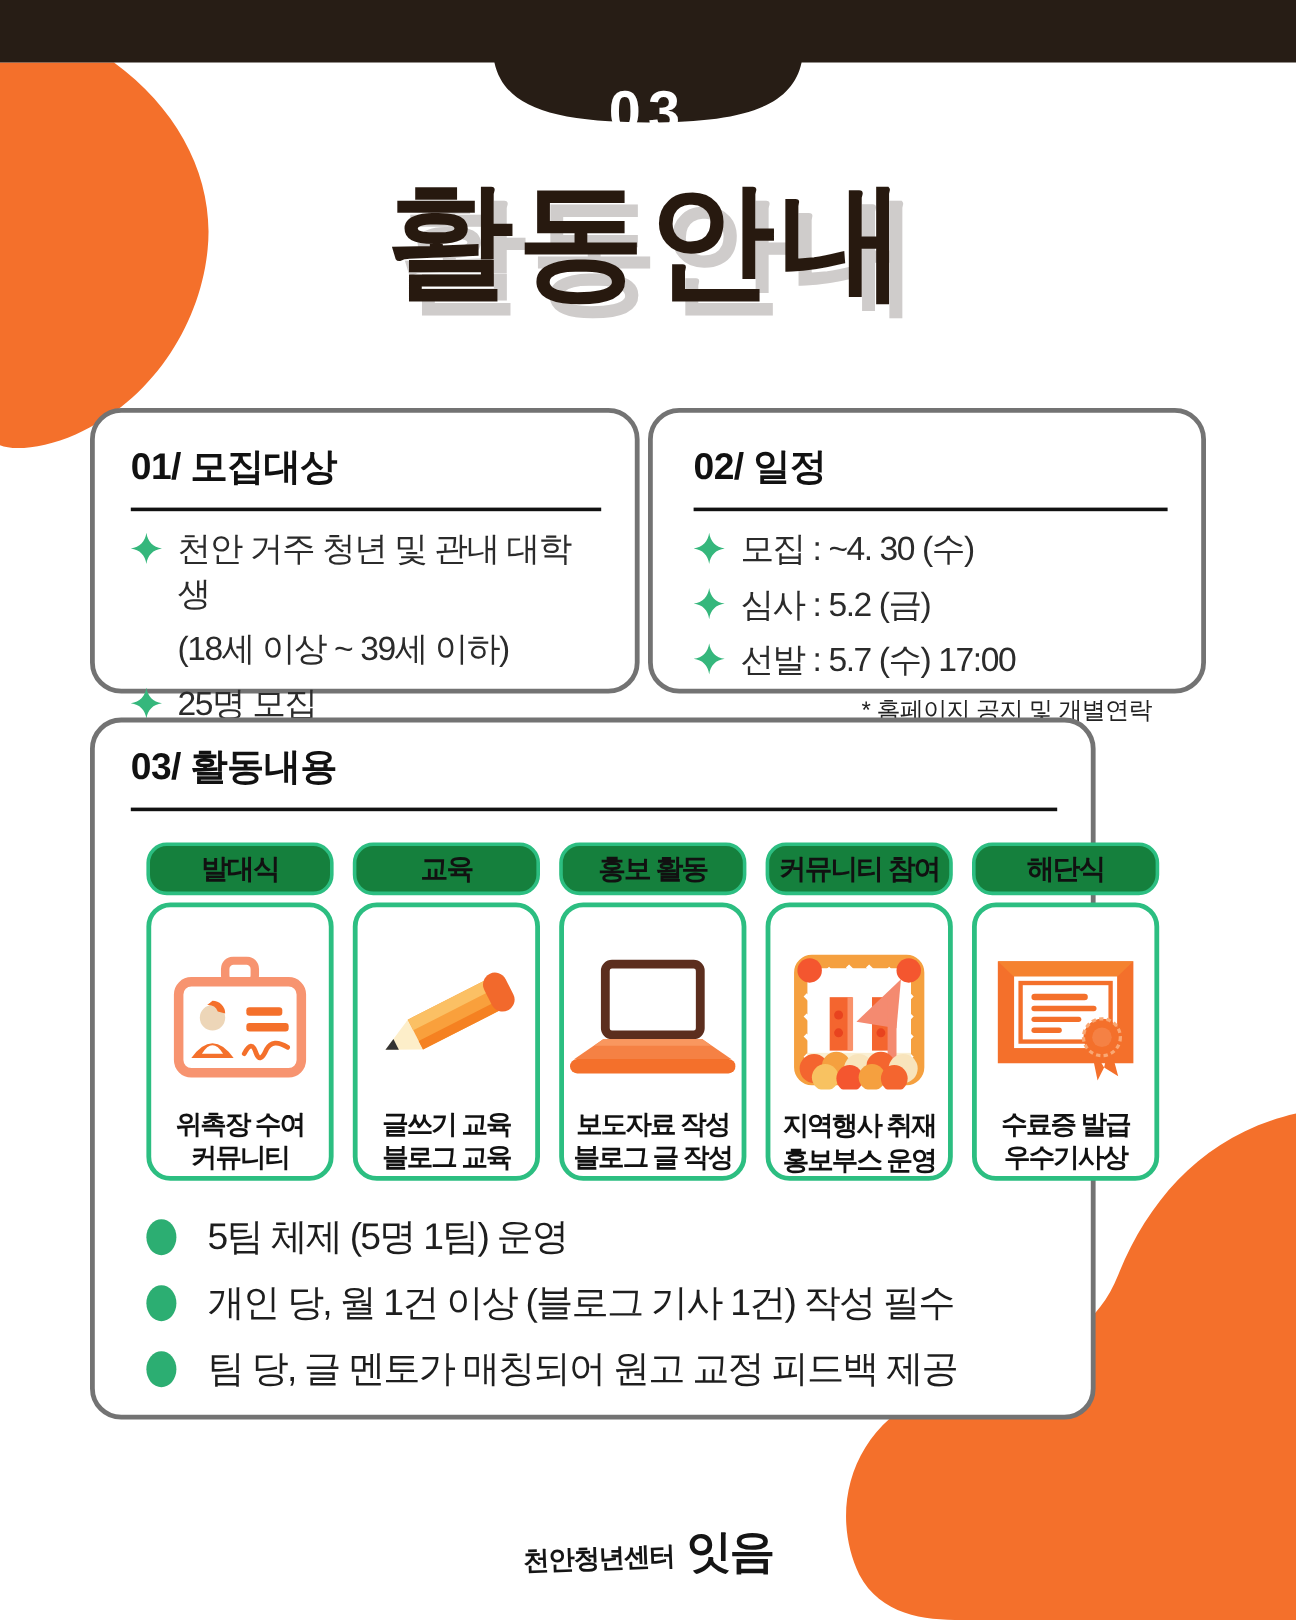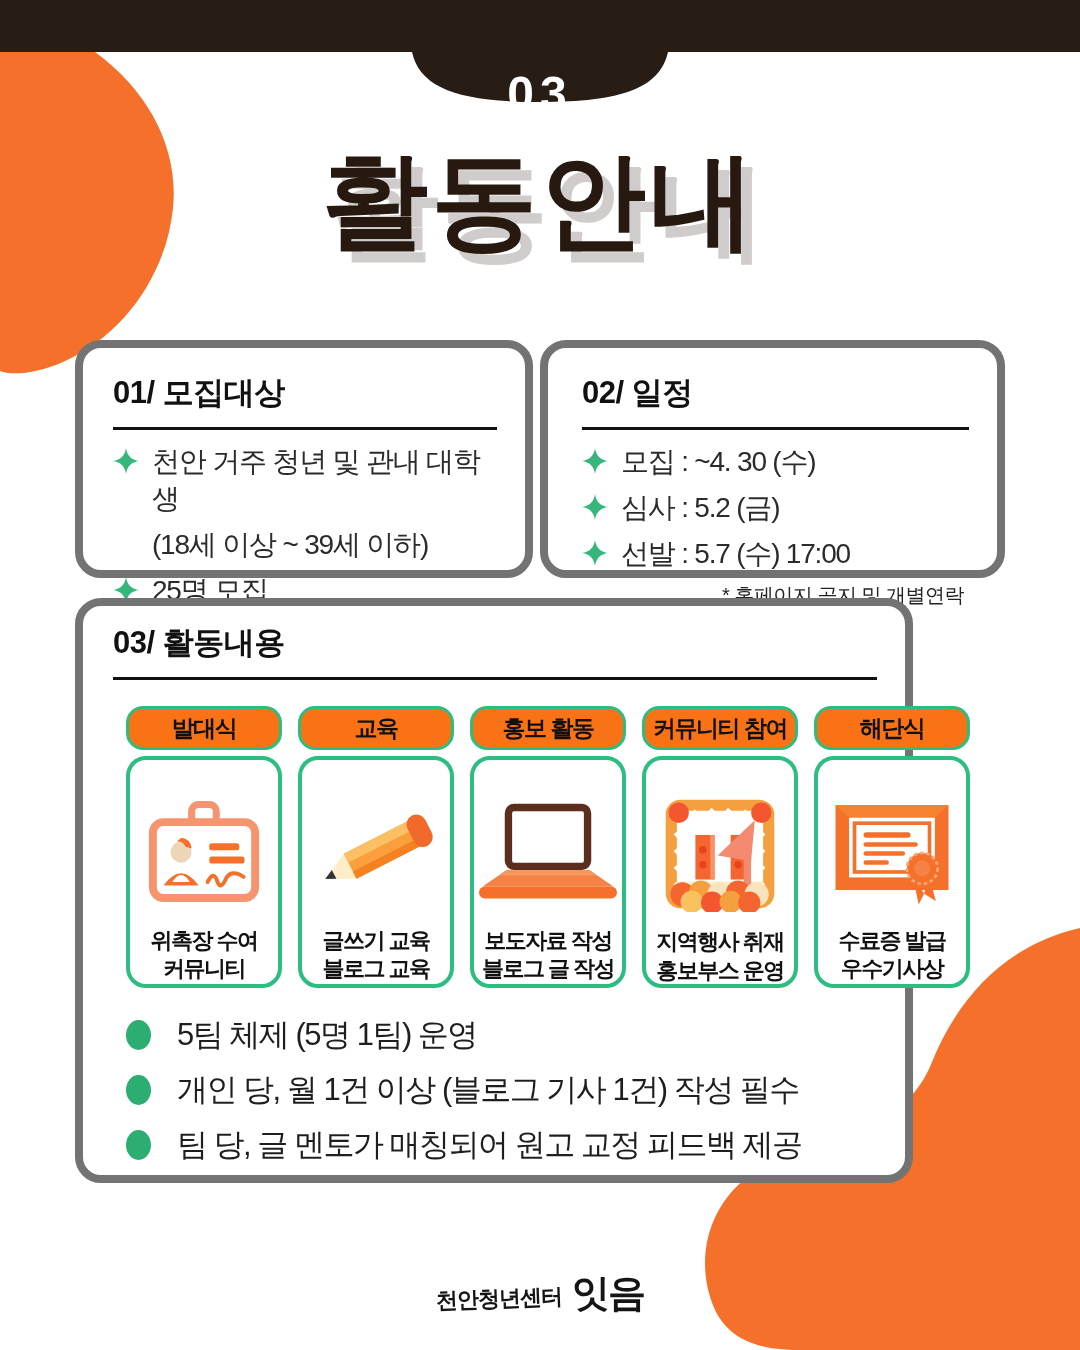--- a/index.html
+++ b/index.html
@@ -18,21 +18,21 @@
     color:#ffffff; font-size:48px; font-weight:900; letter-spacing:6px; z-index:3;margin-top:44px;
   }
   .main-title {
     position:absolute; top:130px; left:0; width:1080px; text-align:center;
     font-size:106px; font-weight:900; color:#27190f; letter-spacing:3px;
     text-shadow:11px 11px 0 #cfcccb; z-index:2;
   }
 
   
   .card {
-    position:absolute; background:#ffffff; border:8px solid #737373;
+    position:absolute; background:#ffffff; border:4px solid #737373;
     border-radius:26px; z-index:2;
   }
   .card-recruit  { left:75px;  top:340px; width:458px; height:238px; padding:24px 28px 0 30px; }
   .card-schedule { left:540px; top:340px; width:465px; height:238px; padding:24px 28px 0 34px; }
   .card-activities { left:75px; top:598px; width:838px; height:585px; padding:16px 28px 0 30px; }
 
   .card-heading {
     font-size:31px; font-weight:800; color:#111111; letter-spacing:-0.5px;
     padding-bottom:13px; border-bottom:3px solid #111111; margin-bottom:14px;
   }
@@ -41,21 +41,21 @@
   .sparkle { flex:0 0 auto; margin-top:4px; }
   .indent { margin-left:39px; }
   .schedule-note {
     font-size:20px; color:#222222; letter-spacing:-0.5px; margin:2px 0 0 140px;
   }
 
   
   .col { position:absolute; width:156px; top:100px; }
   .c0{left:43px;} .c1{left:215px;} .c2{left:387px;} .c3{left:559px;} .c4{left:731px;}
   .pill {
-    height:44px; border:3px solid #2cbe81; border-radius:17px; background:#f97316;
+    height:44px; border:3px solid #2cbe81; border-radius:17px; background:#15803d;
     display:flex; align-items:center; justify-content:center;
     font-size:23px; font-weight:800; color:#111111; letter-spacing:-1.5px;
   }
   .icon-box {
     margin-top:6px; height:232px; border:4px solid #2cbe81; border-radius:20px;
     background:#ffffff; display:flex; flex-direction:column; align-items:center;
     justify-content:space-between; padding-top:36px;
   }
   .icon-slot { height:118px; display:flex; align-items:center; justify-content:center; }
   .caption { margin-top:16px; text-align:center; font-size:22px; font-weight:700;

